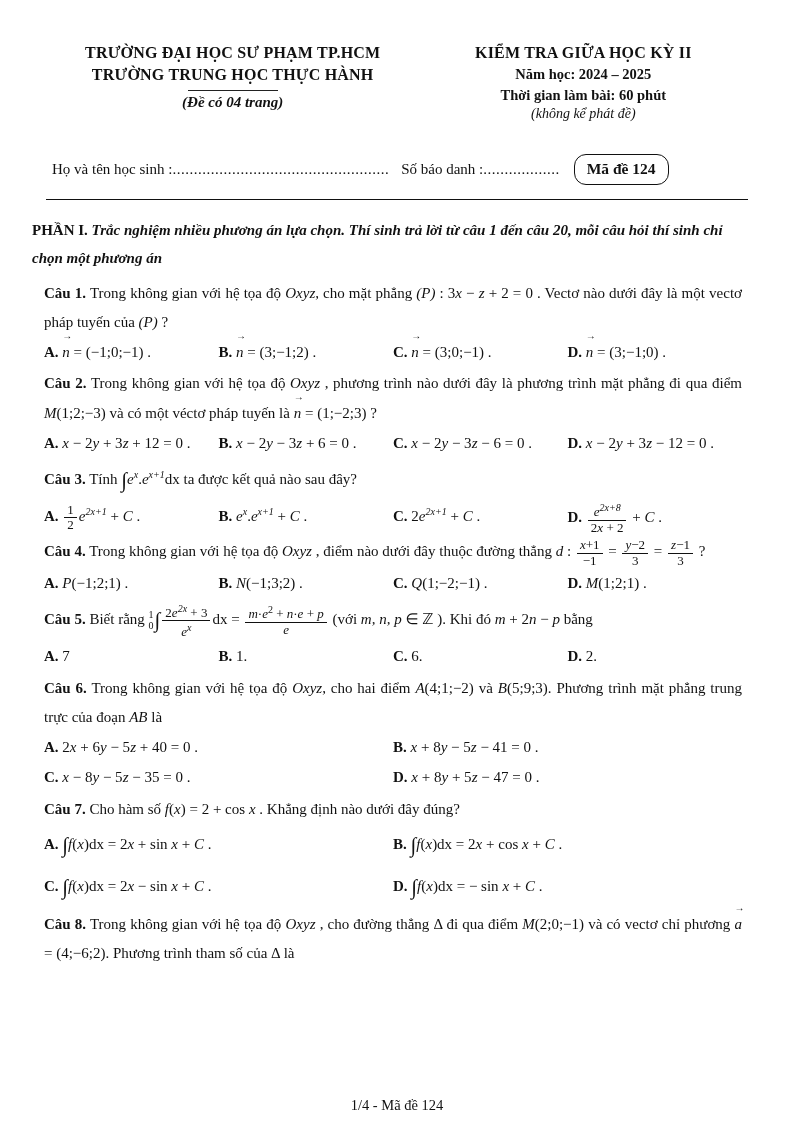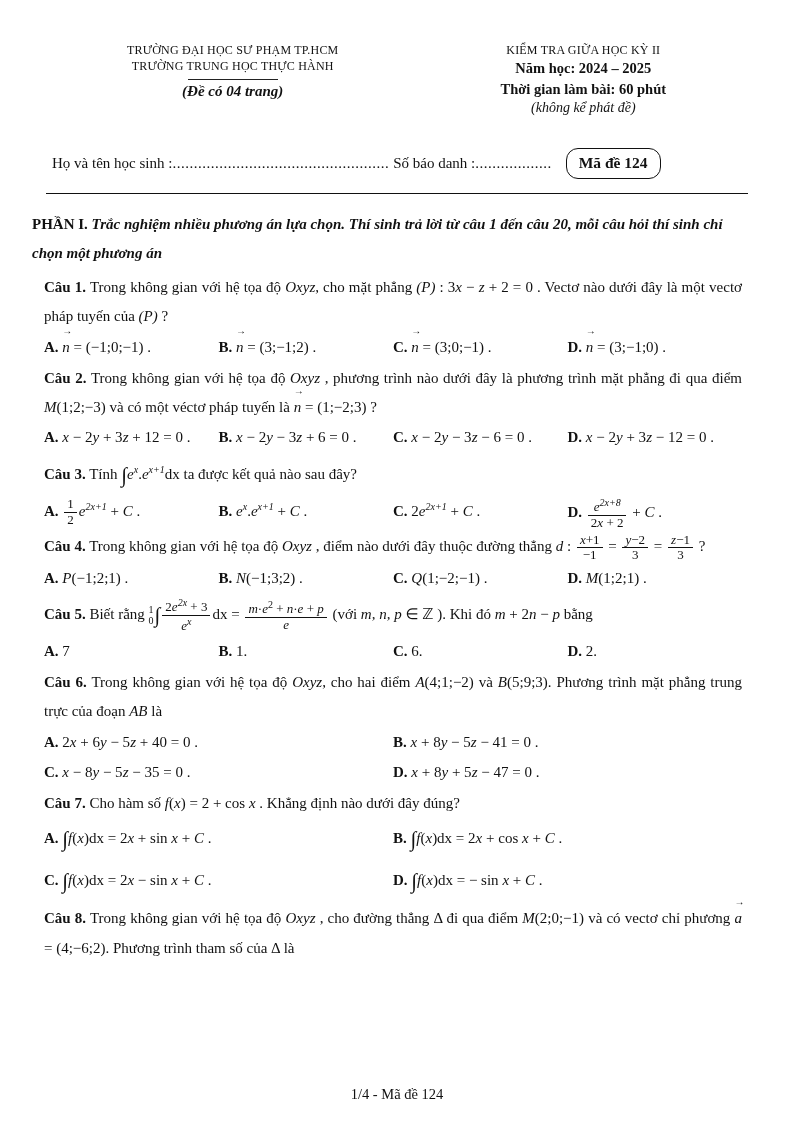--- a/index.html
+++ b/index.html
@@ -33,22 +33,22 @@
   .hdr-left {
     width: 46%;
     text-align: center;
     padding-left: 22px;
   }
   .hdr-right {
     width: 46%;
     text-align: center;
   }
   .hdr-line {
-    font-weight: normal;
-    font-size: 12px;
+    font-weight: bold;
+    font-size: 16px;
     letter-spacing: .2px;
     line-height: 1.35;
   }
   .hdr-sub {
     font-size: 14.5px;
     font-weight: bold;
     line-height: 1.45;
   }
   .hdr-rule {
     width: 90px;
@@ -70,21 +70,21 @@
   .namerow {
     display: flex;
     align-items: center;
     margin: 32px 52px 0 52px;
     font-size: 15px;
   }
   .dotfill {
     letter-spacing: .5px;
   }
   .name-left { white-space: nowrap; }
-  .sbd { white-space: nowrap; margin-left: 4px;}
+  .sbd { white-space: nowrap; margin-left: 12px;}
   .code-box {
     margin-left: 14px;
     border: 1.6px solid #111;
     padding: 5px 12px 6px 12px;
     font-weight: bold;
     font-size: 15.5px;
     white-space: nowrap;
     border-radius: 12px;
   }
   .hrule {
@@ -157,21 +157,21 @@
     content: "\2192";
     position: absolute;
     left: 0; right: 0;
     top: -12px;
     font-size: 10px;
     font-style: normal;
     text-align: center;
   }
   .footer {
     position: absolute;
-    bottom: 19px;
+    bottom: 8px;
     left: 0;
     width: 100%;
     text-align: center;
     font-size: 14.5px;
   }
 </style>
 </head>
 <body>
 
 <div class="page">

